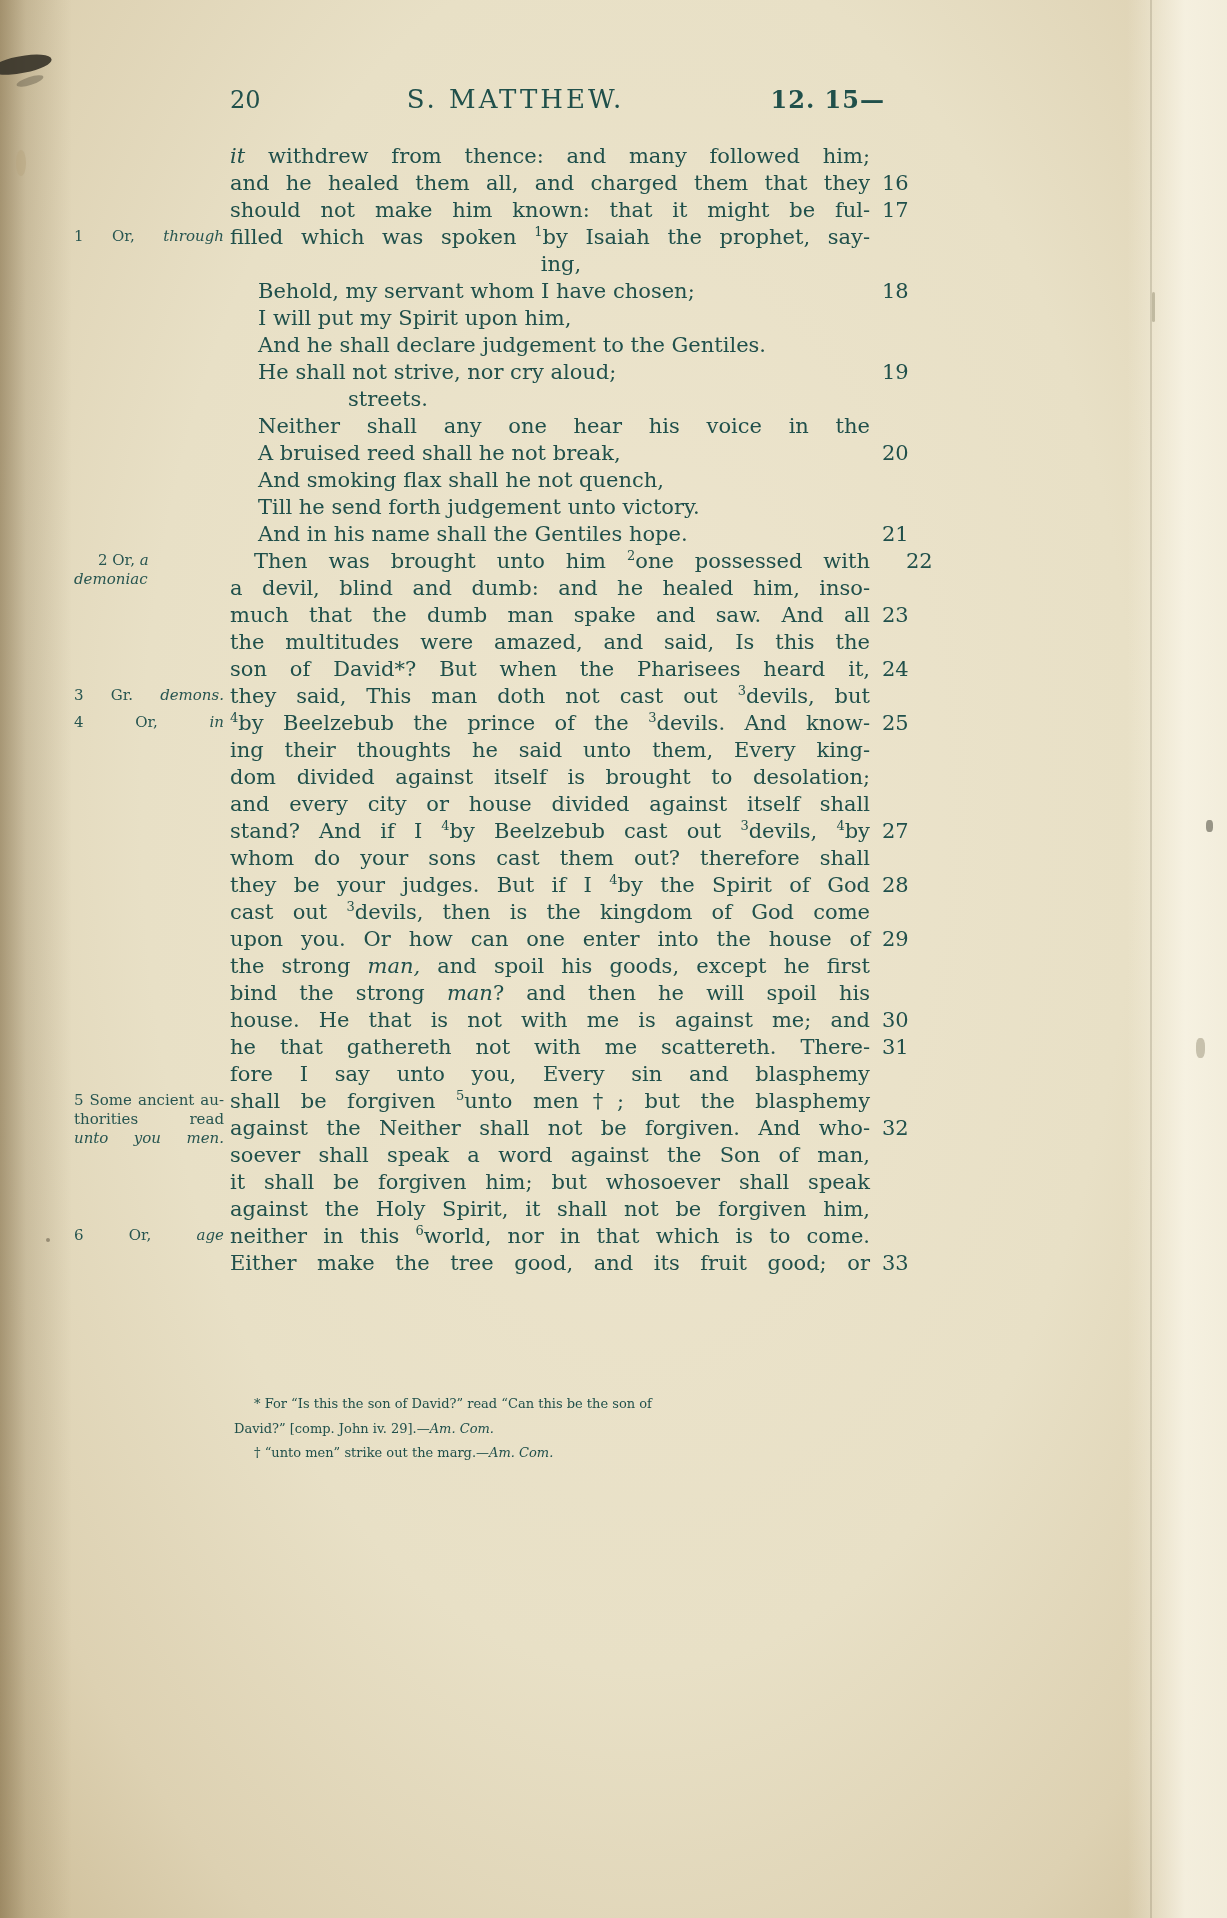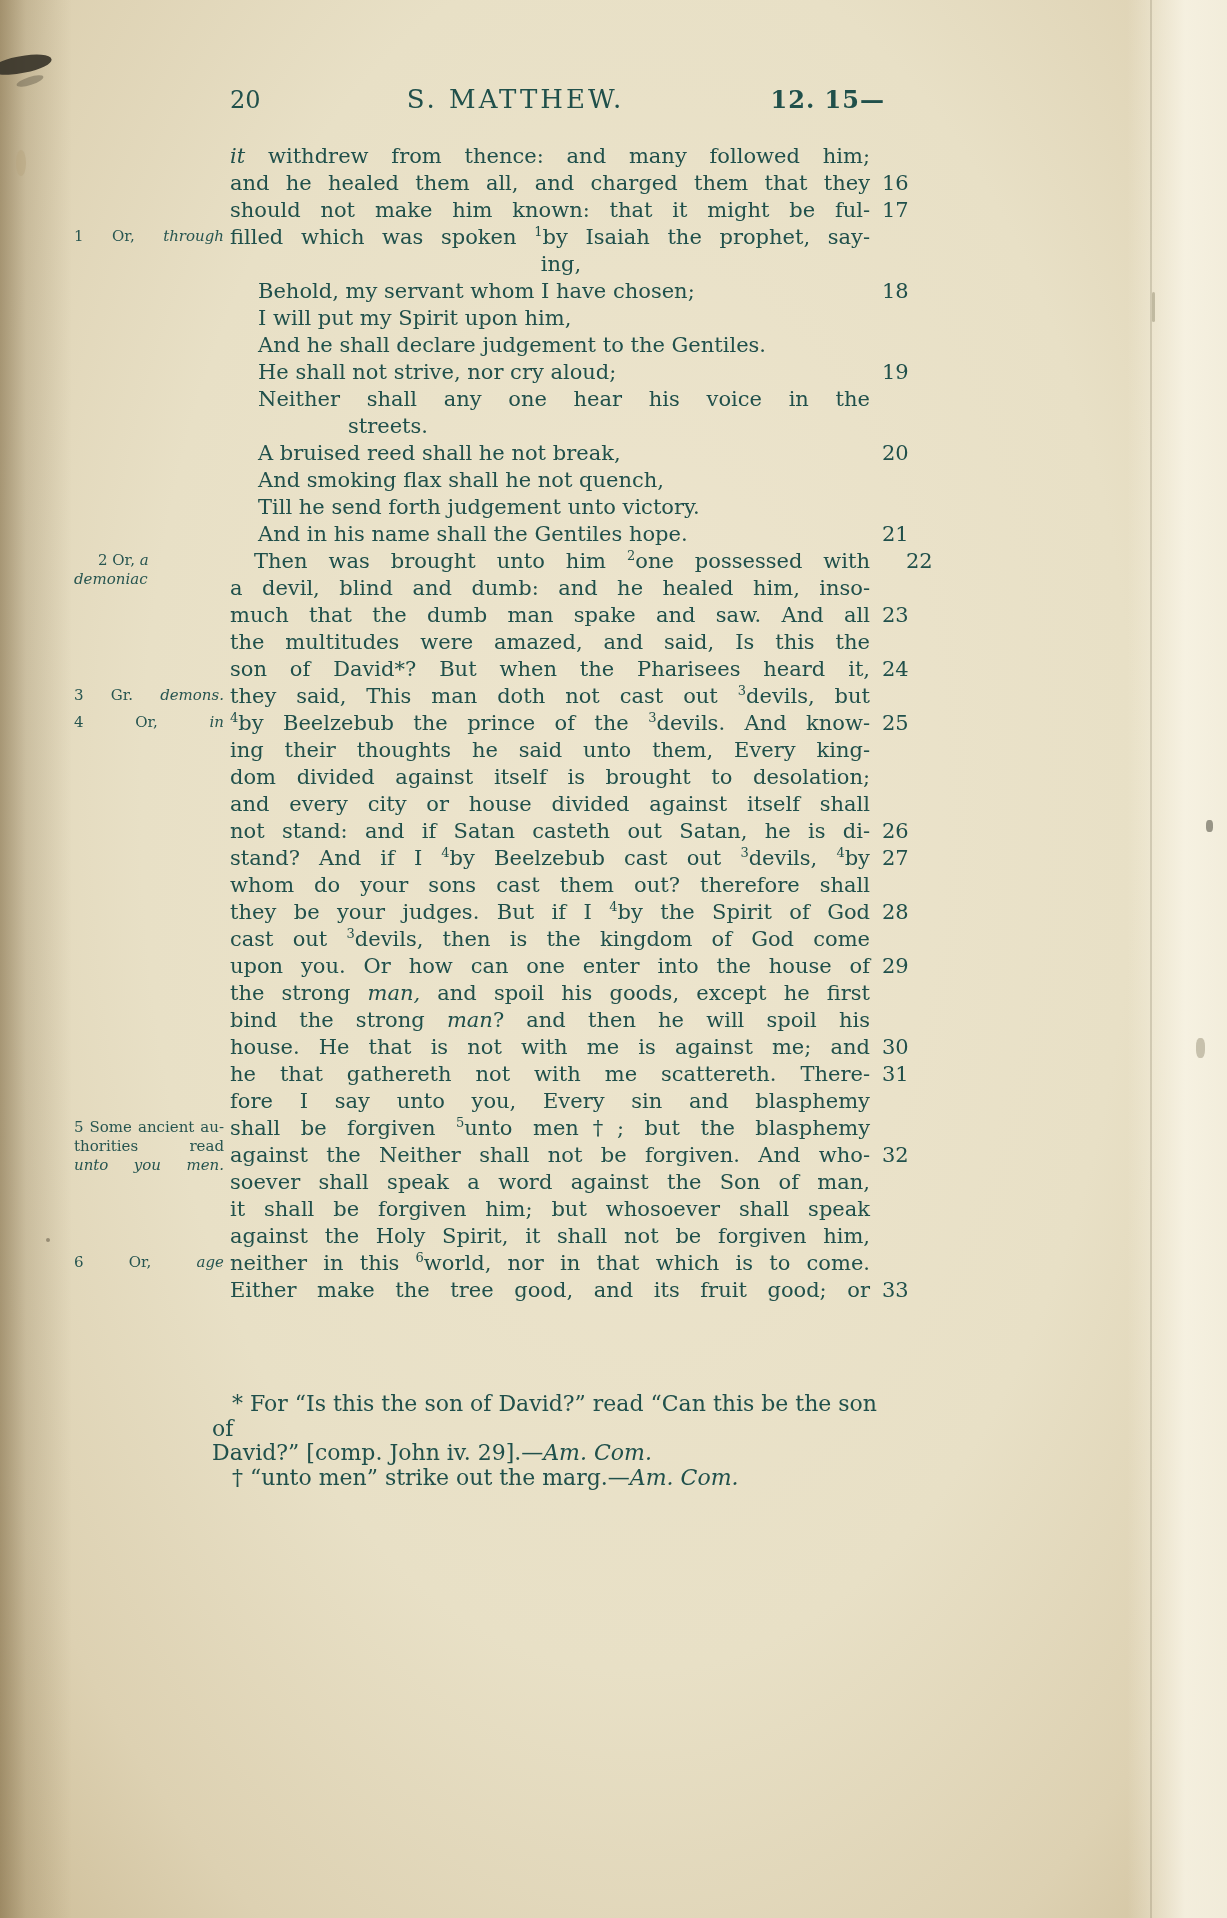--- a/index.html
+++ b/index.html
@@ -25,21 +25,21 @@
   .line.p  { padding-left:28px; }
   .line.pj { padding-left:28px; text-align:justify; text-align-last:justify; }
   .line.s  { padding-left:118px; }
   .line.h  { padding-left:22px;text-align:center; }
   .line.i  { text-indent:24px; }
   .verse { position:absolute; left:652px; top:0; text-align:left; }
   sup { font-size:62%; line-height:0; vertical-align:super; }
   .note { position:absolute; left:-156px; top:3px; width:150px;
           font-size:15px; line-height:19px; color:#275550; text-align:left; }
   
-  .footnotes { position:absolute; top:1392px; left:212px; width:675px; font-size:22px; line-height:24.5px; }
+  .footnotes { position:absolute; top:1392px; left:234px; width:675px; font-size:13px; line-height:24.5px; }
   .fline.fi { text-indent:20px; }
   
   .corner-mark  { position:absolute; top:56px; left:-8px; width:60px; height:17px; background:#3a352a; border-radius:45% 55% 50% 50%; transform:rotate(-11deg); opacity:.92; }
   .corner-mark2 { position:absolute; top:77px; left:16px; width:28px; height:8px; background:#6b6350; border-radius:50%; transform:rotate(-18deg); opacity:.5; }
   .crease { position:absolute; top:0; left:1150px; width:2px; height:100%; background:rgba(110,100,75,.22); }
   .stain1 { position:absolute; top:292px;  left:1152px; width:3px;  height:30px; background:#8b8468; opacity:.45; border-radius:2px; }
   .stain2 { position:absolute; top:820px;  left:1206px; width:7px;  height:12px; background:#4c4a3e; opacity:.55; border-radius:40%; }
   .stain3 { position:absolute; top:1038px; left:1196px; width:9px;  height:20px; background:#9a927a; opacity:.5;  border-radius:40%; }
   .stain4 { position:absolute; top:150px;  left:16px;   width:10px; height:26px; background:#b7a67f; opacity:.5;  border-radius:50%; }
   .stain5 { position:absolute; top:1238px; left:46px;   width:4px;  height:4px;  background:#6d6450; opacity:.6;  border-radius:50%; }
@@ -67,37 +67,36 @@
   <div class="lines" id="lines">
       <div class="line j"><span class="lt"><i>it</i> withdrew from thence: and many followed him;</span></div>
       <div class="line j"><span class="lt">and he healed them all, and charged them that they</span><span class="verse">16</span></div>
       <div class="line j"><span class="lt">should not make him known: that it might be ful-</span><span class="verse">17</span></div>
       <div class="line j"><span class="lt">filled which was spoken <sup>1</sup>by Isaiah the prophet, say-</span><div class="note">1 Or, <i>through</i></div></div>
       <div class="line h"><span class="lt">ing,</span></div>
       <div class="line p"><span class="lt">Behold, my servant whom I have chosen;</span><span class="verse">18</span></div>
       <div class="line p"><span class="lt">I will put my Spirit upon him,</span></div>
       <div class="line p"><span class="lt">And he shall declare judgement to the Gentiles.</span></div>
       <div class="line p"><span class="lt">He shall not strive, nor cry aloud;</span><span class="verse">19</span></div>
+      <div class="line s"><span class="lt">streets.</span></div>
       <div class="line pj"><span class="lt">Neither shall any one hear his voice in the</span></div>
-      <div class="line s"><span class="lt">streets.</span></div>
       <div class="line p"><span class="lt">A bruised reed shall he not break,</span><span class="verse">20</span></div>
       <div class="line p"><span class="lt">And smoking flax shall he not quench,</span></div>
       <div class="line p"><span class="lt">Till he send forth judgement unto victory.</span></div>
       <div class="line p"><span class="lt">And in his name shall the Gentiles hope.</span><span class="verse">21</span></div>
       <div class="line j i"><span class="lt">Then was brought unto him <sup>2</sup>one possessed with</span><span class="verse">22</span><div class="note">2 Or, <i>a demoniac</i></div></div>
       <div class="line j"><span class="lt">a devil, blind and dumb: and he healed him, inso-</span></div>
       <div class="line j"><span class="lt">much that the dumb man spake and saw.  And all</span><span class="verse">23</span></div>
       <div class="line j"><span class="lt">the multitudes were amazed, and said, Is this the</span></div>
       <div class="line j"><span class="lt">son of David*?  But when the Pharisees heard it,</span><span class="verse">24</span></div>
       <div class="line j"><span class="lt">they said, This man doth not cast out <sup>3</sup>devils, but</span><div class="note">3 Gr. <i>demons.</i></div></div>
       <div class="line j"><span class="lt"><sup>4</sup>by Beelzebub the prince of the <sup>3</sup>devils.  And know-</span><span class="verse">25</span><div class="note">4 Or, <i>in</i></div></div>
       <div class="line j"><span class="lt">ing their thoughts he said unto them, Every king-</span></div>
       <div class="line j"><span class="lt">dom divided against itself is brought to desolation;</span></div>
       <div class="line j"><span class="lt">and every city or house divided against itself shall</span></div>
-      <div class="line j"><span class="lt">not stand: and if Satan casteth out Satan, he is di-</span><span class="verse">26</span></div>
       <div class="line j"><span class="lt">stand?  And if I <sup>4</sup>by Beelzebub cast out <sup>3</sup>devils, <sup>4</sup>by</span><span class="verse">27</span></div>
       <div class="line j"><span class="lt">whom do your sons cast them out? therefore shall</span></div>
       <div class="line j"><span class="lt">they be your judges.  But if I <sup>4</sup>by the Spirit of God</span><span class="verse">28</span></div>
       <div class="line j"><span class="lt">cast out <sup>3</sup>devils, then is the kingdom of God come</span></div>
       <div class="line j"><span class="lt">upon you.  Or how can one enter into the house of</span><span class="verse">29</span></div>
       <div class="line j"><span class="lt">the strong <i>man,</i> and spoil his goods, except he first</span></div>
       <div class="line j"><span class="lt">bind the strong <i>man</i>? and then he will spoil his</span></div>
       <div class="line j"><span class="lt">house.  He that is not with me is against me; and</span><span class="verse">30</span></div>
       <div class="line j"><span class="lt">he that gathereth not with me scattereth.  There-</span><span class="verse">31</span></div>
       <div class="line j"><span class="lt">fore I say unto you, Every sin and blasphemy</span></div>

